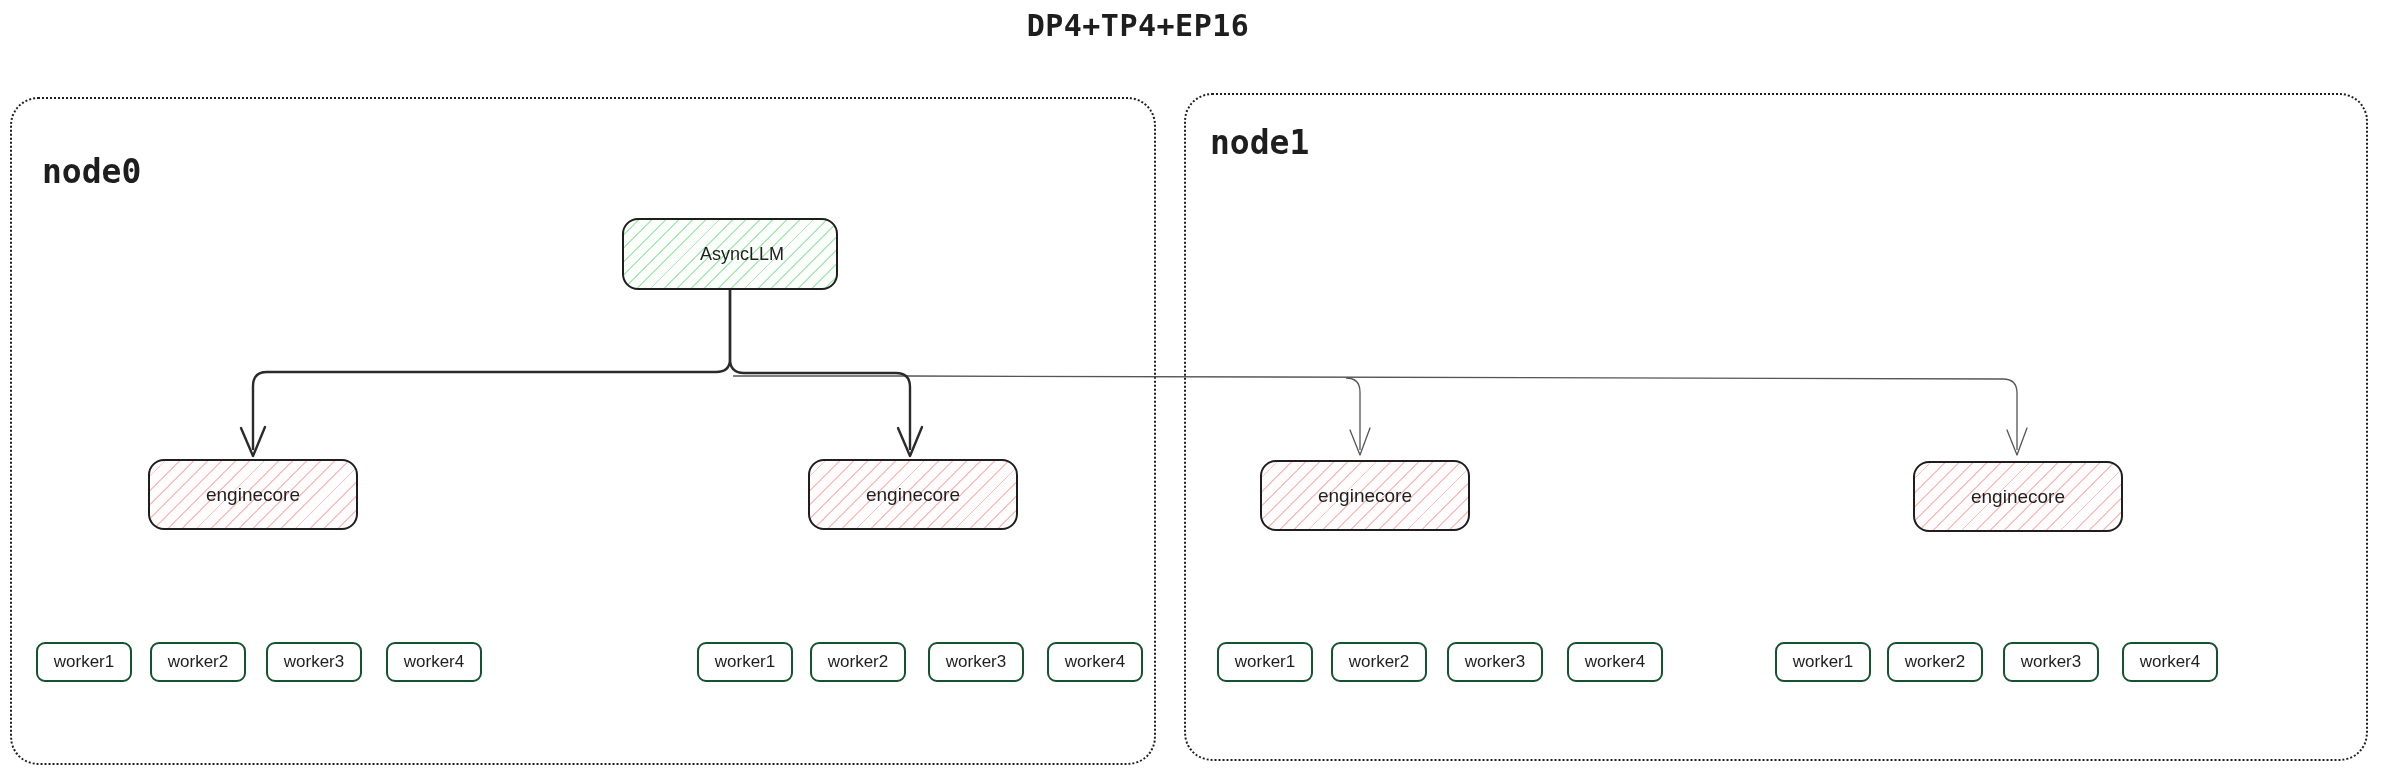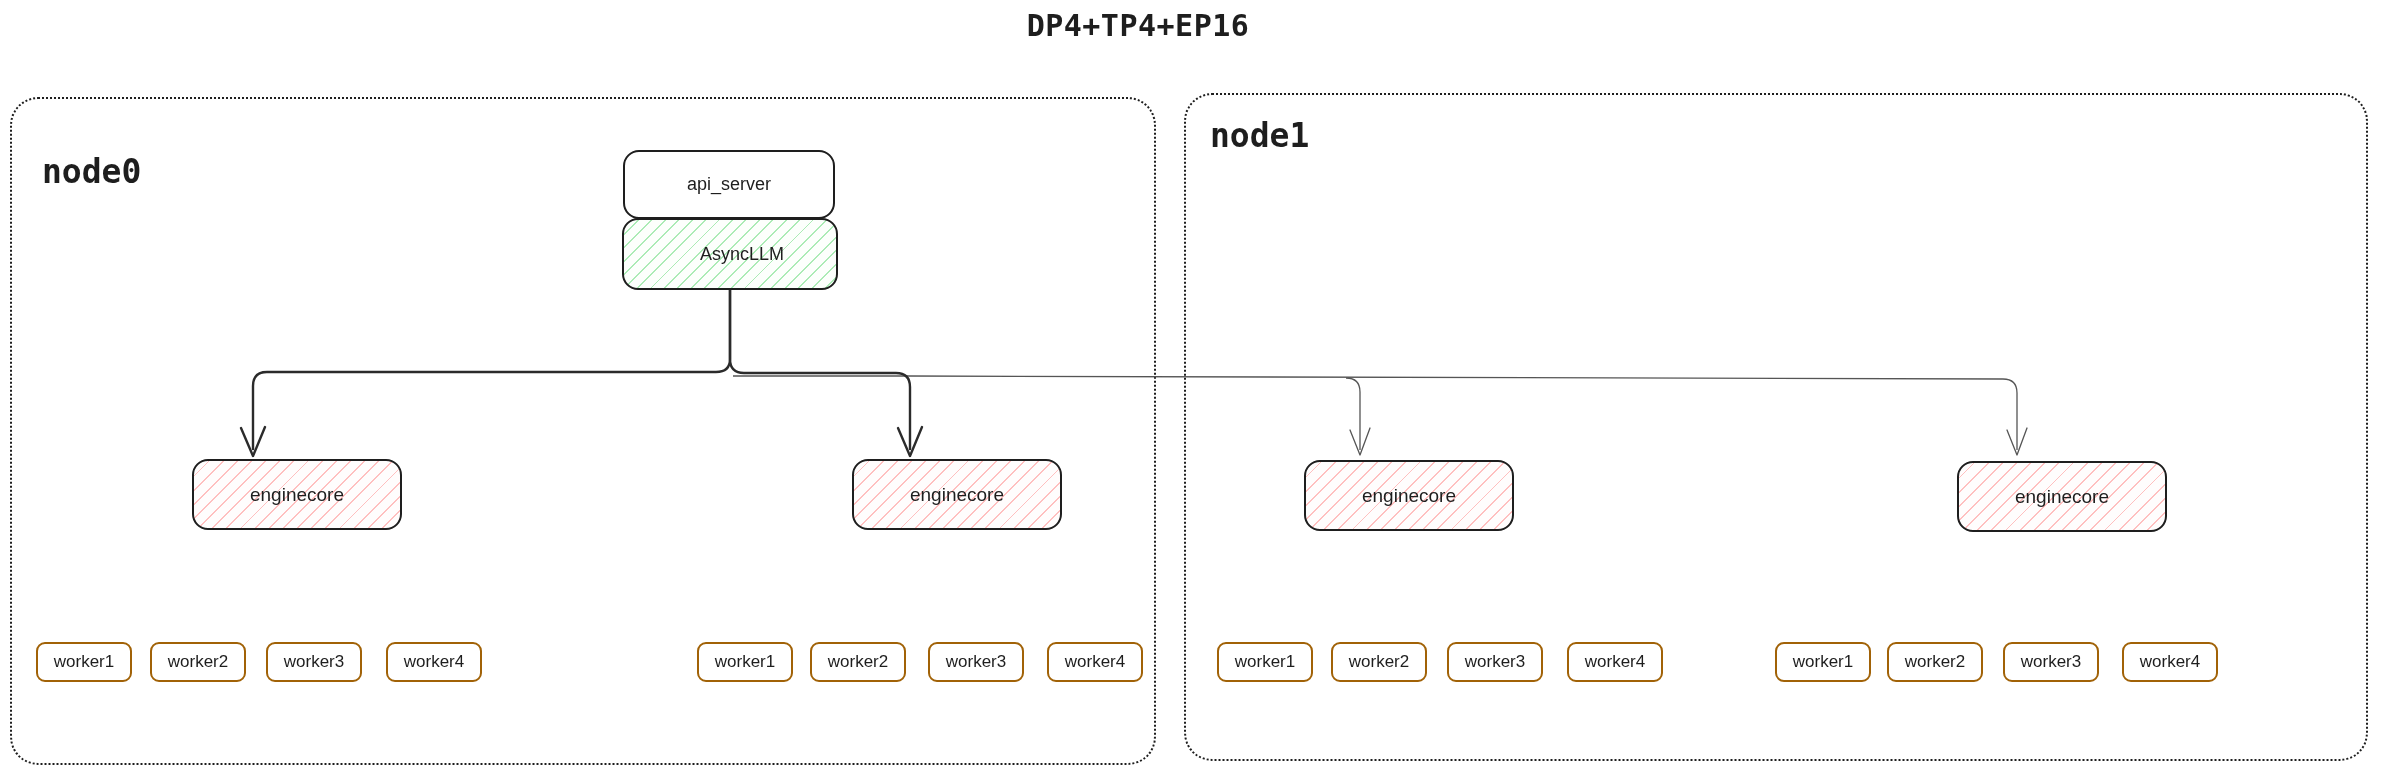--- a/index.html
+++ b/index.html
@@ -17,21 +17,21 @@
     position:absolute; border:2.5px dotted #1e1e1e; border-radius:28px;
     box-sizing:border-box; background:transparent; z-index:1;
   }
   .node0-rect { left:10px;  top:97px; width:1146px; height:668px; }
   .node1-rect { left:1184px; top:93px; width:1184px; height:668px; }
   .node-label {
     position:absolute; font-family:"DejaVu Sans Mono", monospace;
     font-weight:700; font-size:33px; z-index:2;
   }
   .node0-label { left:42px;  top:152px; }
-  .node1-label { left:1210px; top:116px; }
+  .node1-label { left:1210px; top:123px; }
 
   .shape {
     position:absolute; box-sizing:border-box;
     border:2px solid #1e1e1e; border-radius:16px;
     display:flex; align-items:center; justify-content:center;
     background:#ffffff; z-index:3; font-size:18px;
   }
   .api-server { left:623px; top:150px; width:212px; height:69px; }
   .async-llm  { left:622px; top:218px; width:216px; height:72px;padding-left:24px; }
   .enginecore { width:210px; height:71px; font-size:19px; }
@@ -44,26 +44,25 @@
     background-color:#fcfffc;
     background-image:repeating-linear-gradient(135deg,
       rgba(105,219,124,0.55) 0px, rgba(105,219,124,0.55) 1.3px,
       transparent 1.3px, transparent 9.5px);
   }
   .hatch-red {
     background-color:#fffdfd;
     background-image:repeating-linear-gradient(135deg,
       rgba(255,125,125,0.48) 0px, rgba(255,125,125,0.48) 1.3px,
       transparent 1.3px, transparent 10px);
-    margin-left:44px;
   }
 
   .worker {
     position:absolute; top:642px; width:96px; height:40px;
-    box-sizing:border-box; border:2px solid #a16207; border-radius:9px;
+    box-sizing:border-box; border:2px solid #14532d; border-radius:9px;
     display:flex; align-items:center; justify-content:center;
     background:#ffffff; font-size:17px; z-index:3;
   }
   
   .w11 { left:36px; }  .w12 { left:150px; } .w13 { left:266px; } .w14 { left:386px; }
   
   .w21 { left:697px; } .w22 { left:810px; } .w23 { left:928px; } .w24 { left:1047px; }
   
   .w31 { left:1217px; } .w32 { left:1331px; } .w33 { left:1447px; } .w34 { left:1567px; }
   
@@ -89,23 +88,20 @@
     <path d="M 1346 378 Q 1360 378 1360 392 L 1360 450" fill="none" stroke="#555555" stroke-width="1.3"></path>
     <path d="M 1350 430 L 1360 455 L 1370 428" fill="none" stroke="#555555" stroke-width="1.3" stroke-linecap="round" stroke-linejoin="round"></path>
     <path d="M 2007 430 L 2017 455 L 2027 428" fill="none" stroke="#555555" stroke-width="1.3" stroke-linecap="round" stroke-linejoin="round"></path>
 
     <path d="M 730 290 L 730 359 Q 730 372 716 372 L 267 372 Q 253 372 253 386 L 253 449" fill="none" stroke="#2b2b2b" stroke-width="2.4" stroke-linecap="round"></path>
     <path d="M 730 290 L 730 359 Q 730 373 744 373 L 896 373 Q 910 373 910 387 L 910 449" fill="none" stroke="#2b2b2b" stroke-width="2.4" stroke-linecap="round"></path>
     <path d="M 241 428 L 253 456 L 265 427" fill="none" stroke="#2b2b2b" stroke-width="2.4" stroke-linecap="round" stroke-linejoin="round"></path>
     <path d="M 898 428 L 910 456 L 922 427" fill="none" stroke="#2b2b2b" stroke-width="2.4" stroke-linecap="round" stroke-linejoin="round"></path>
   </svg>
 
-  <div class="shape api-server">
-    <span>api_server</span>
-  </div>
   <div class="shape async-llm hatch-green">
     <span>AsyncLLM</span>
   </div>
 
   <div class="shape enginecore hatch-red ec1">
     <span>enginecore</span>
   </div>
   <div class="shape enginecore hatch-red ec2">
     <span>enginecore</span>
   </div>

